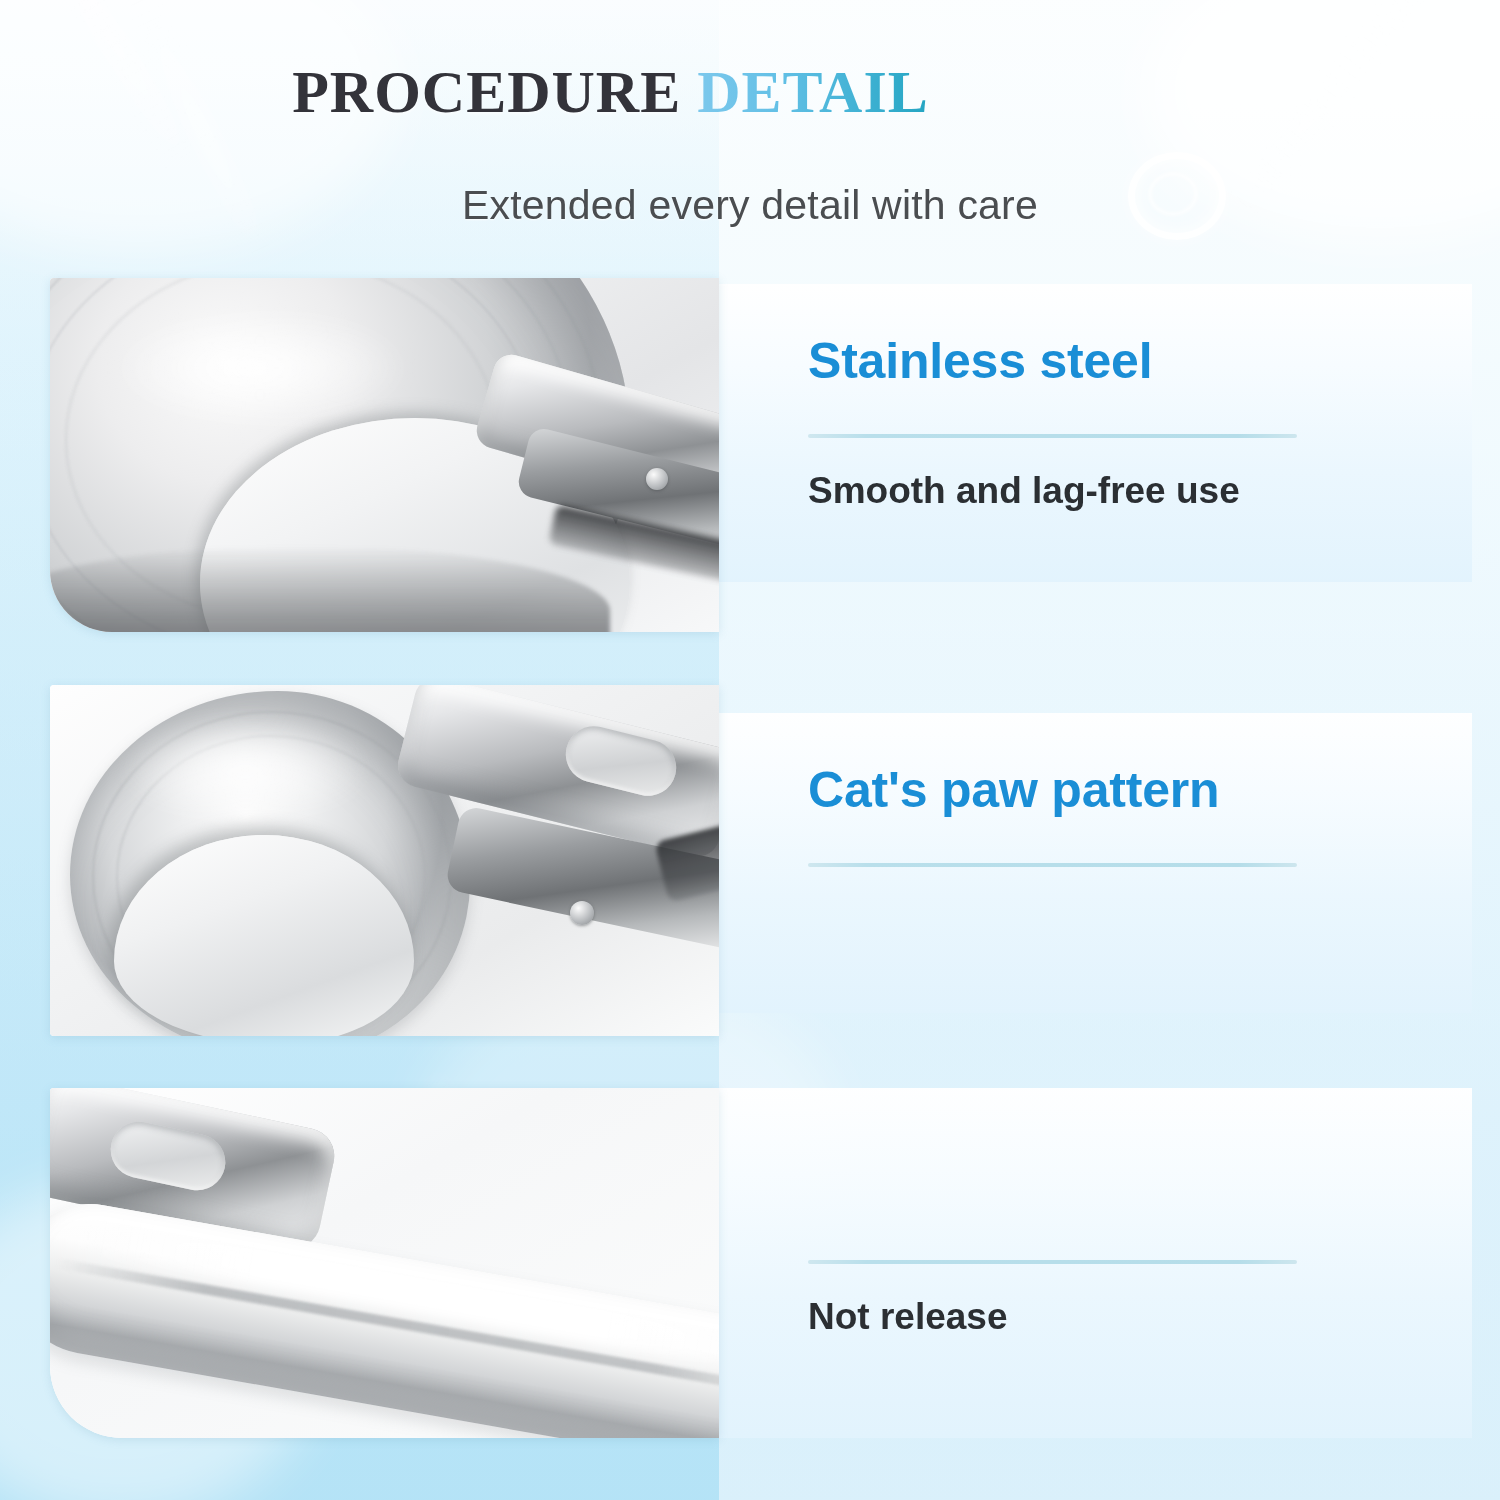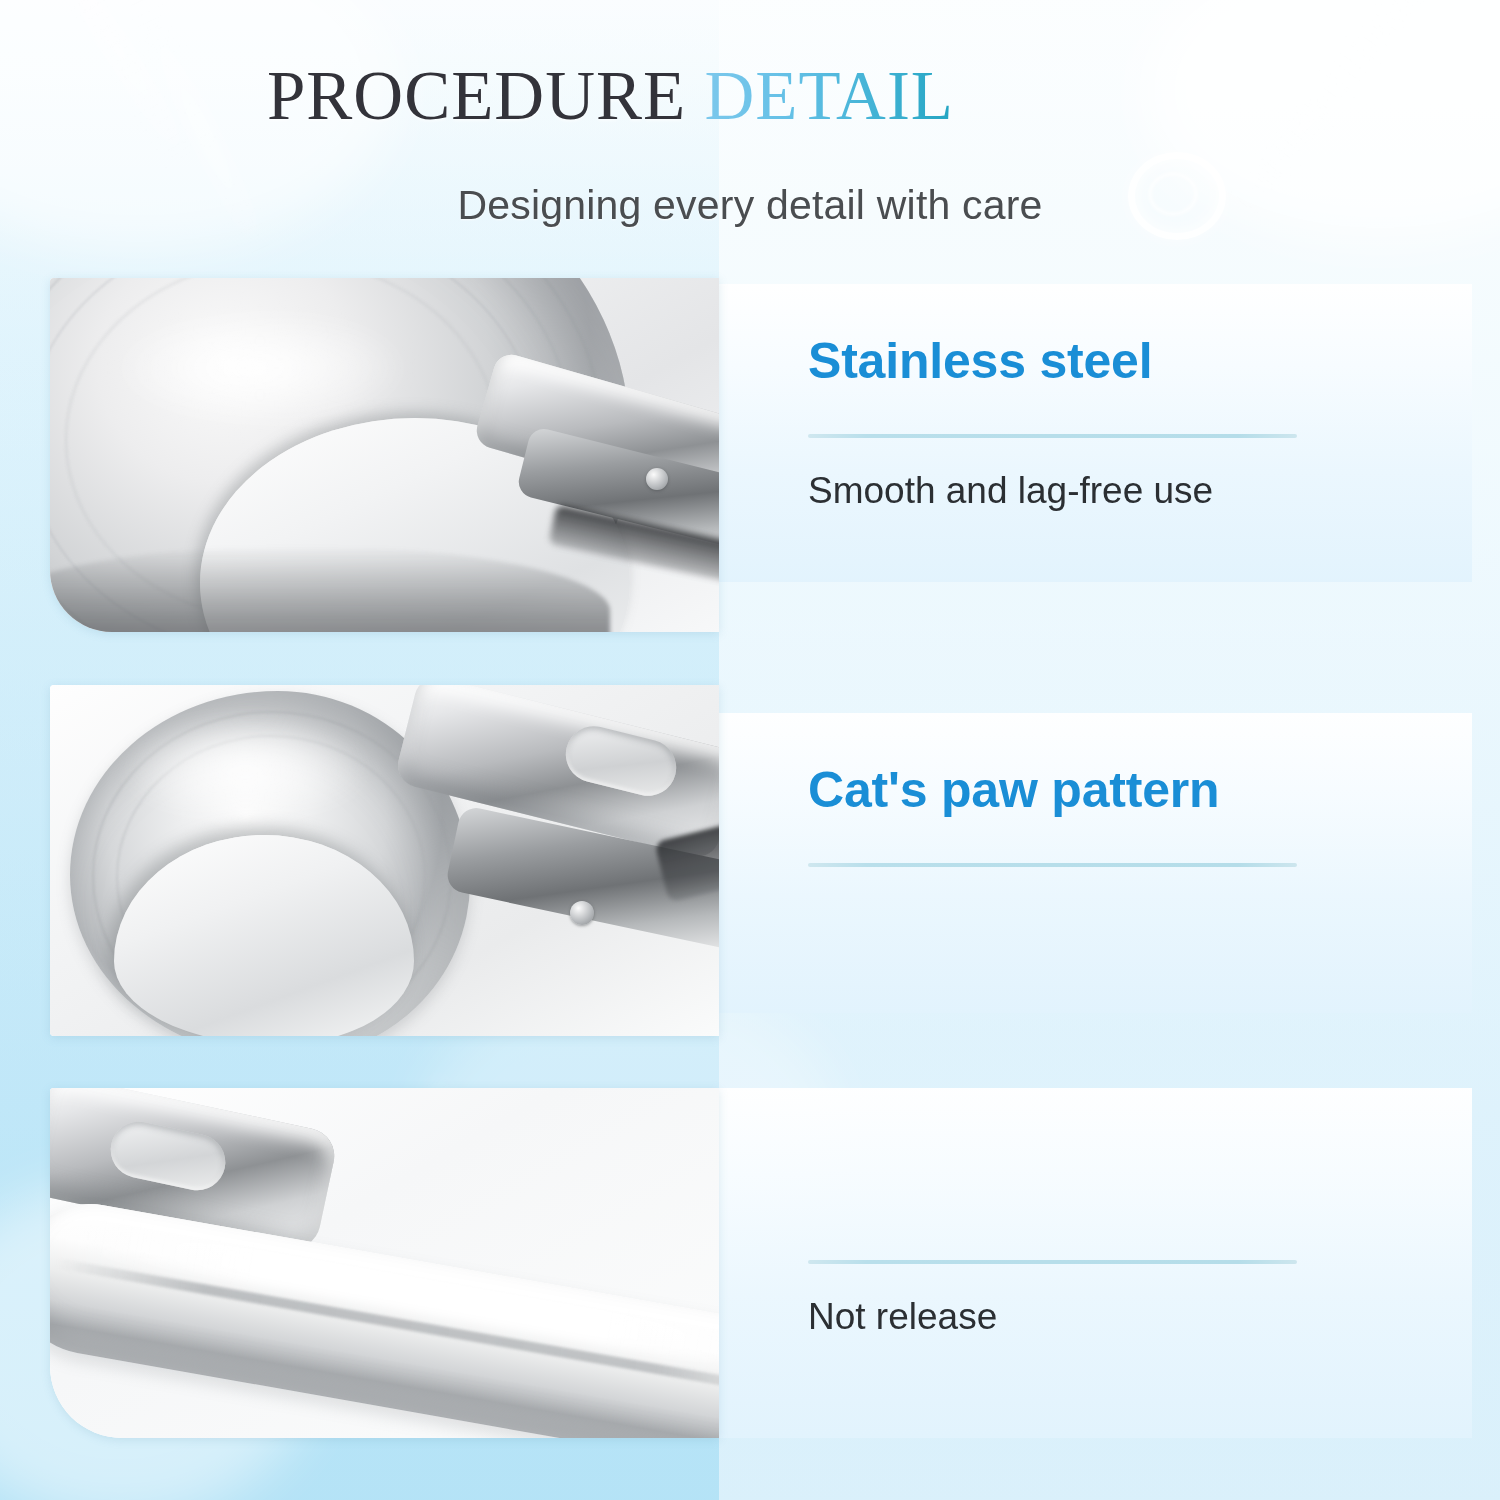--- a/index.html
+++ b/index.html
@@ -77,22 +77,22 @@
     position: absolute;
     left: 0; top: 0;
     width: 1500px;
     text-align: center;
   }
   .title {
     position: absolute;
     left: 0; top: 62px;
     width: 1221px;
     font-family: "Liberation Serif", serif;
-    font-size: 69px;
-    font-weight: 400;
+    font-size: 60px;
+    font-weight: 700;
     letter-spacing: 1px;
     line-height: 1.0;
     white-space: nowrap;
   }
   .title .w1 {
     color: #33333a;
     text-shadow: 0 2px 3px rgba(255,255,255,0.6);
   }
   .title .w2 {
     background: linear-gradient(90deg, #7cc8ec 0%, #63c0e6 35%, #41b2d4 70%, #23a5c2 100%);
@@ -148,21 +148,21 @@
     left: 89px;
     width: 489px;
     height: 4px;
     background: linear-gradient(90deg, #cfe7ef 0%, #b9dfeb 12%, #b5dde9 88%, #cde6ee 100%);
     border-radius: 2px;
   }
   .panel-sub {
     position: absolute;
     left: 89px;
     font-size: 37px;
-    font-weight: 400;
+    font-weight: 700;
     color: #2b2f33;
     white-space: nowrap;
   }
 
   
   .ph { position: absolute; inset: 0; }
   .metal {
     position: absolute;
     background: linear-gradient(155deg, #ffffff 0%, #e6e7e9 18%, #b9bbbe 42%, #8e9194 58%, #cfd1d3 76%, #f4f5f6 100%);
   }
@@ -204,21 +204,21 @@
               border:7px solid rgba(255,255,255,0.85);
               box-shadow: inset 0 0 18px rgba(255,255,255,0.8), 0 0 16px rgba(255,255,255,0.55);
               filter: blur(0.6px);"></div>
   <div class="bubble" style="left:1148px; top:172px; width:42px; height:36px;
               border:4px solid rgba(255,255,255,0.65); filter: blur(1.4px);"></div>
 
   <div class="header">
     <div class="title">
       <span class="w1">PROCEDURE</span><span>&nbsp;</span><span class="w2">DETAIL</span>
     </div>
-    <div class="subtitle">Designing every detail with care</div>
+    <div class="subtitle">Extended every detail with care</div>
   </div>
 
   <div class="row">
 
     <div class="txt-panel" style="top:284px; height:298px;">
       <div class="panel-head" style="top:48px;">Stainless steel</div>
       <div class="panel-rule" style="top:150px;"></div>
       <div class="panel-sub" style="top:186px;">Smooth and lag-free use</div>
     </div>
 

